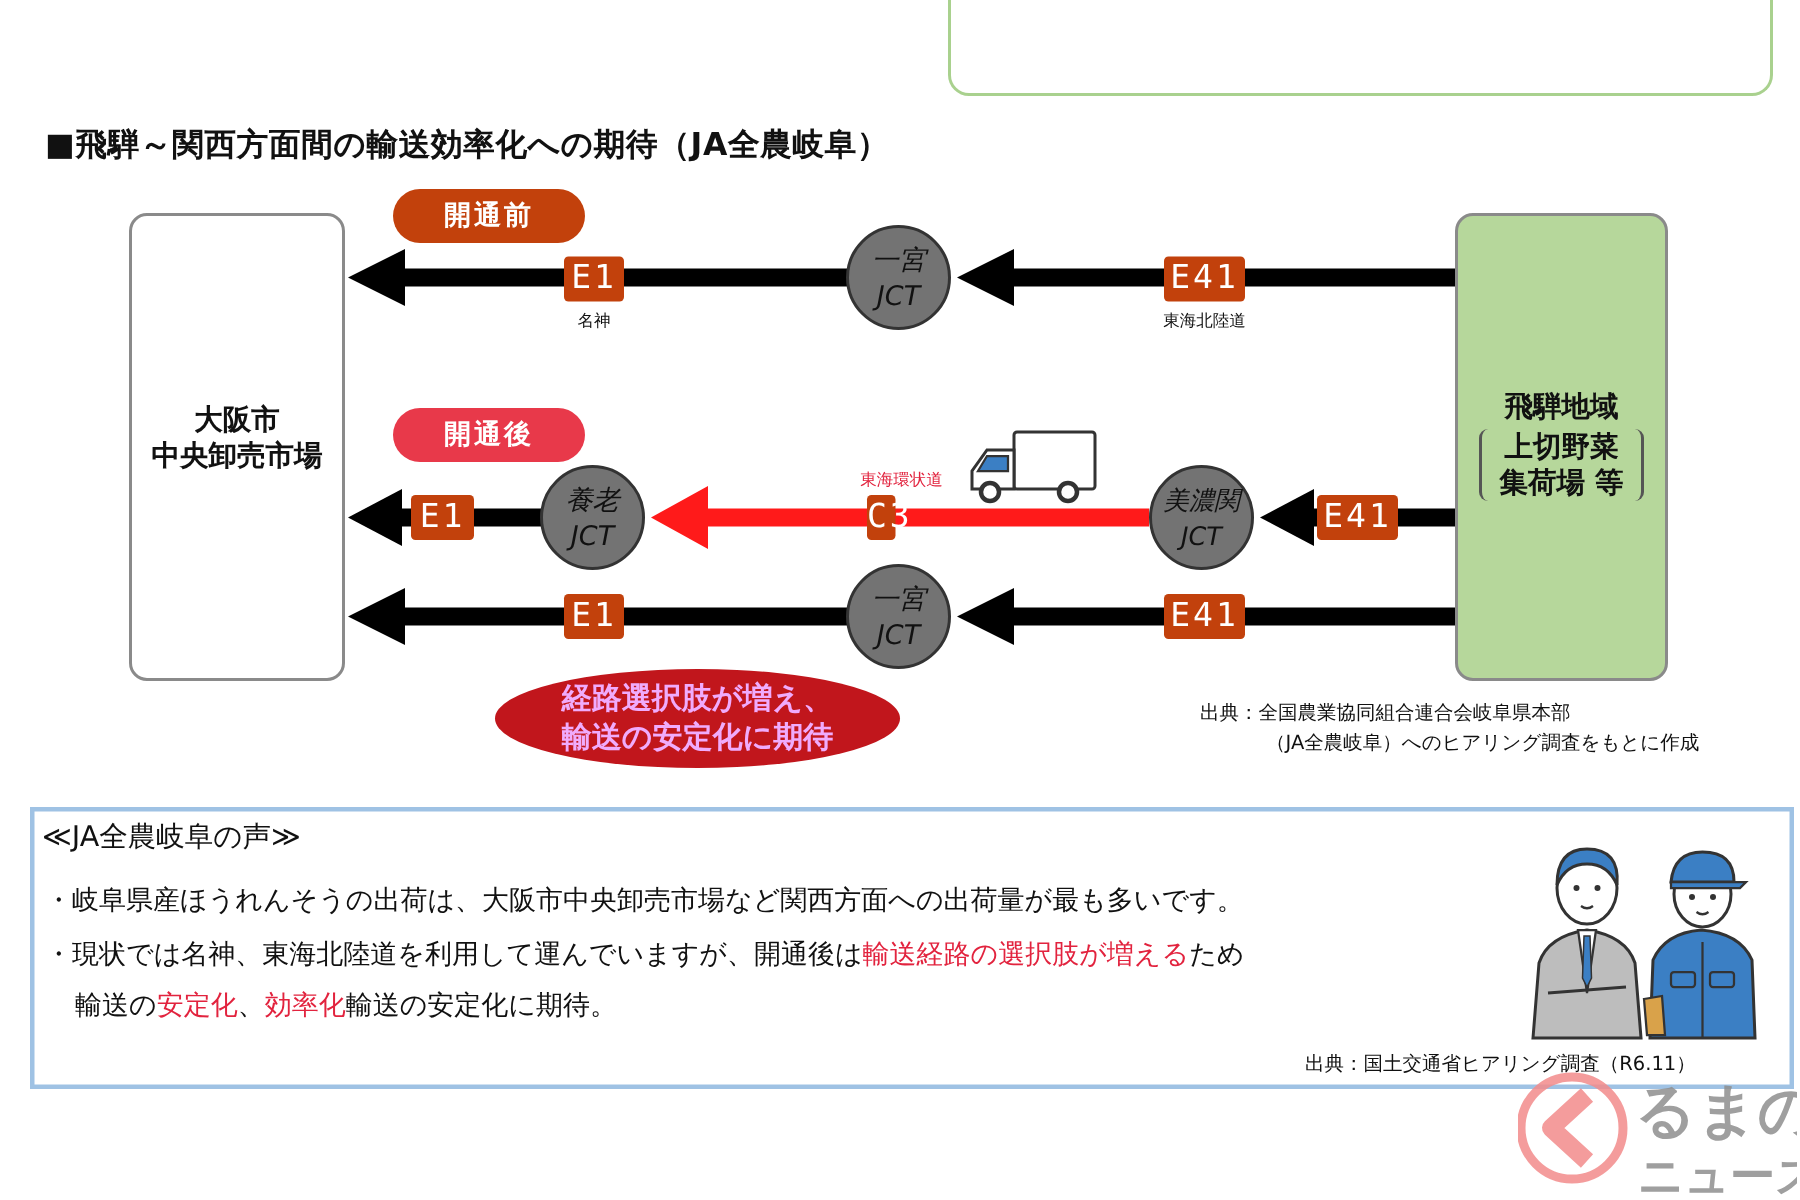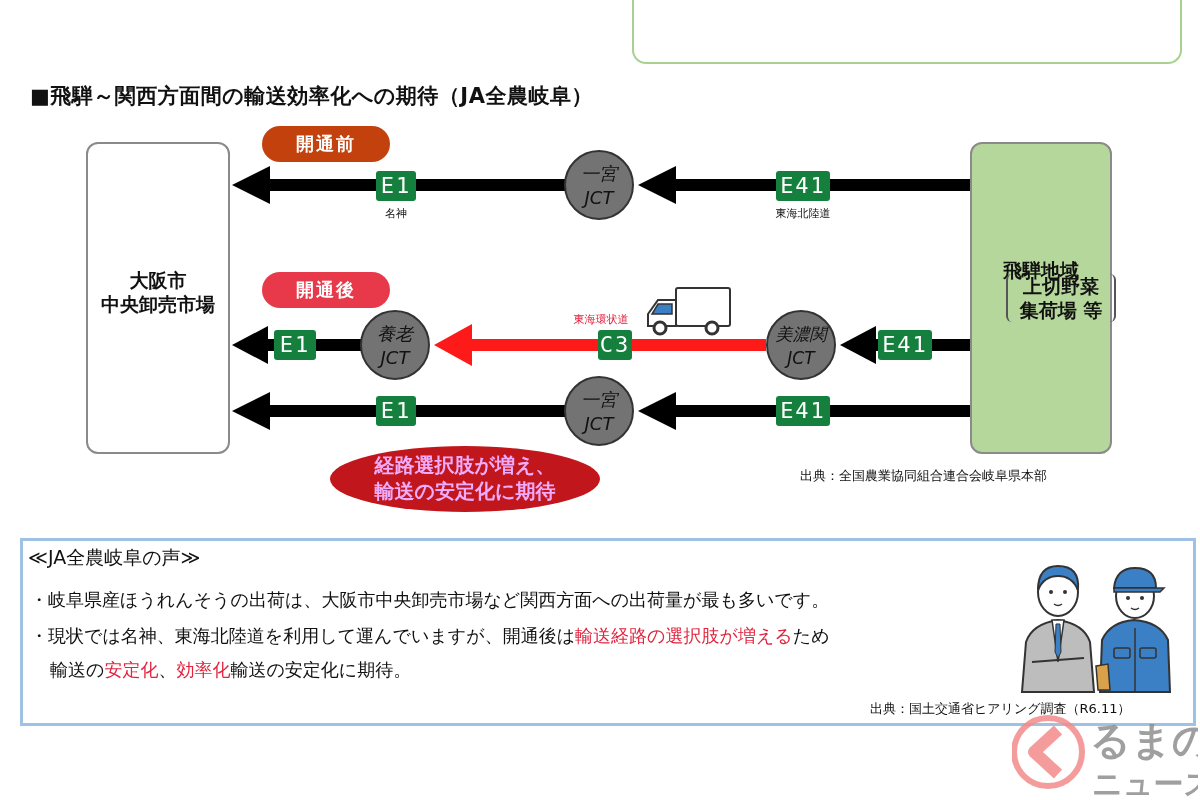--- a/index.html
+++ b/index.html
@@ -8,26 +8,26 @@
   .abs { position:absolute; }
   .top-box { left:632px; top:-20px; width:550px; height:84px; border:2px solid #a9d18e; border-top:none;
              border-radius:0 0 14px 14px; box-sizing:border-box; }
   .title { left:30px; top:82px; font-size:21px; font-weight:bold; letter-spacing:0.5px; white-space:nowrap; }
   .osaka-box { left:86px; top:142px; width:144px; height:312px; border:2px solid #8a8a8a; border-radius:12px;
                box-sizing:border-box; background:#fff; }
   .osaka-label { left:86px; top:268px; width:144px; text-align:center; font-size:19px; line-height:24px; font-weight:bold; }
   .hida-box { left:970px; top:142px; width:142px; height:312px; border:2px solid #8a8a8a; border-radius:12px;
               box-sizing:border-box; background:#b6d79b; }
   .hida-title { left:970px; top:258px; width:142px; text-align:center; font-size:19px; font-weight:bold; }
-  .hida-sub { left:986px; top:274px; width:106px; text-align:center; font-size:19px; font-weight:bold; line-height:24px;
-              border-left:2px solid #555; border-right:2px solid #555; border-radius:6px;margin-left:20px; }
+  .hida-sub { left:986px; top:286px; width:106px; text-align:center; font-size:19px; font-weight:bold; line-height:24px;
+              border-left:2px solid #555; border-right:2px solid #555; border-radius:6px; }
   .pill { height:36px; border-radius:18px; color:#fff; font-weight:bold; font-size:18px; text-align:center; line-height:36px; letter-spacing:2px; }
   .pill-before { left:262px; top:126px; width:128px; background:#c2410c; }
   .pill-after { left:262px; top:272px; width:128px; background:#e8394a; }
-  .sign { background:#15803d; color:#fff; font-size:22px; line-height:30px; height:30px; text-align:center;
+  .sign { background:#c2410c; color:#fff; font-size:22px; line-height:30px; height:30px; text-align:center;
           border-radius:3px; font-family:"DejaVu Sans Mono", "Liberation Mono", monospace; letter-spacing:2px; }
   .road-name { font-size:11px; text-align:center; white-space:nowrap; }
   .jct { width:70px; height:70px; border:2px solid #333; border-radius:50%; background:#737373; box-sizing:border-box;
          text-align:center; font-size:18px; line-height:24px; padding-top:10px;font-style:italic; }
   .bubble { left:330px; top:446px; width:270px; height:66px; border-radius:50%; background:#c1161c; color:#f0abfc;
             text-align:center; font-size:20px; font-weight:bold; line-height:26px; padding-top:6px; box-sizing:border-box; }
   .source1 { left:800px; top:466px; font-size:13px; line-height:20px; white-space:nowrap; }
   .voice-box { left:20px; top:538px; width:1176px; height:188px; border:3px solid #9fc2e4; box-sizing:border-box; background:#fff; }
   .voice-title { left:28px; top:545px; font-size:19px; font-weight:normal; }
   .voice-line { left:30px; font-size:18px; white-space:nowrap; }
@@ -86,21 +86,21 @@
 </div>
 <div class="abs sign" style="left:776px;top:171px;width:54px;">E41</div>
 <div class="abs road-name" style="left:748px;top:206px;width:110px;">東海北陸道</div>
 
 <div class="abs sign" style="left:274px;top:330px;width:42px;">E1</div>
 <div class="abs jct" style="left:360px;top:310px;">
   <div>養老</div>
   <div>JCT</div>
 </div>
 <div class="abs road-name" style="left:556px;top:312px;width:90px;color:#e2233e;">東海環状道</div>
-<div class="abs sign" style="left:578px;top:330px;width:34px;margin-left:20px;">C3</div>
+<div class="abs sign" style="left:578px;top:330px;width:19px;">C3</div>
 <svg class="abs" style="left:644px;top:286px" width="90" height="52">
   <rect x="32" y="2" width="54" height="38" rx="2" fill="#fff" stroke="#333" stroke-width="2"></rect>
   <path d="M32 14 L14 14 L4 28 L4 40 L32 40 Z" fill="#fff" stroke="#333" stroke-width="2"></path>
   <path d="M14 18 L28 18 L28 28 L8 28 Z" fill="#3b7fc4" stroke="#333" stroke-width="1.5"></path>
   <circle cx="16" cy="42" r="6" fill="#fff" stroke="#333" stroke-width="3"></circle>
   <circle cx="68" cy="42" r="6" fill="#fff" stroke="#333" stroke-width="3"></circle>
 </svg>
 <div class="abs jct" style="left:766px;top:310px;font-size:17px;">
   <div>美濃関</div>
   <div>JCT</div>
@@ -114,20 +114,21 @@
 </div>
 <div class="abs sign" style="left:776px;top:396px;width:54px;">E41</div>
 
 <div class="abs bubble">
   <div>経路選択肢が増え、</div>
   <div>輸送の安定化に期待</div>
 </div>
 
 <div class="abs source1">
   <div>出典：全国農業協同組合連合会岐阜県本部</div>
+  <div style="padding-left:44px">（JA全農岐阜）へのヒアリング調査をもとに作成</div>
 </div>
 
 <div class="abs voice-box"></div>
 <div class="abs voice-title">≪JA全農岐阜の声≫</div>
 <div class="abs voice-line" style="top:588px;">・岐阜県産ほうれんそうの出荷は、大阪市中央卸売市場など関西方面への出荷量が最も多いです。</div>
 <div class="abs voice-line" style="top:624px;"><span>・現状では名神、東海北陸道を利用して運んでいますが、開通後は</span><span class="red">輸送経路の選択肢が増える</span><span>ため</span></div>
 <div class="abs voice-line" style="top:658px;left:50px;"><span>輸送の</span><span class="red">安定化</span><span>、</span><span class="red">効率化</span><span>輸送の安定化に期待。</span></div>
 <div class="abs source2">出典：国土交通省ヒアリング調査（R6.11）</div>
 
 <svg class="abs" style="left:1018px;top:562px" width="170" height="132">

